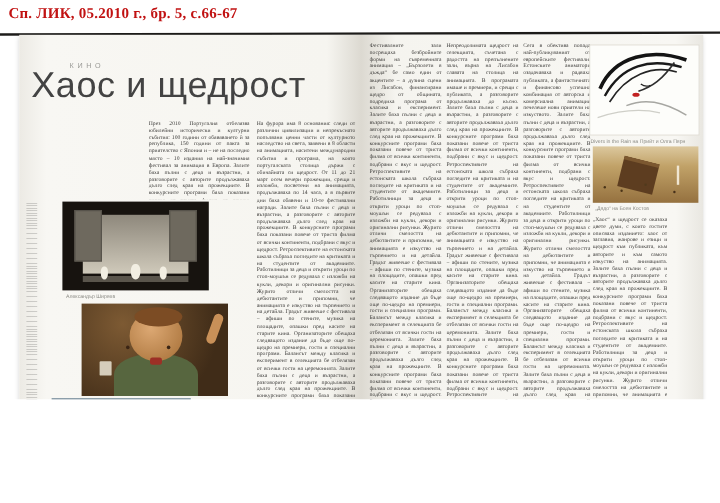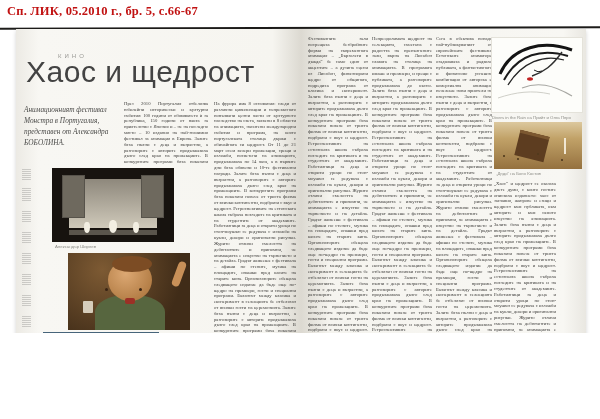--- a/index.html
+++ b/index.html
@@ -82,21 +82,20 @@
 
 <div class="canvas">
   <div class="src-label">Сп. ЛИК, 05.2010 г., бр. 5, с.66-67</div>
   <div class="topline"></div>
 
   <div class="spread">
 
     <div class="noise"></div>
     <div class="kicker">КИНО</div>
     <h1 class="title">Хаос и щедрост</h1>
-    <div class="intro">Анимационният фестивал Монстра в Португалия, представен от Александра БОБОЛИНА.</div>
     <div class="col colL2">През 2010 Португалия отбелязва юбилейни исторически и културни събития: 100 години от обявяването ѝ за република, 150 години от пакта за приятелство с Япония и – не на последно място – 10 издания на най-значимия фестивал за анимация в Европа. Залите бяха пълни с деца и възрастни, а разговорите с авторите продължаваха дълго след края на прожекциите. В конкурсните програми бяха показани повече от триста филма от всички континенти, подбрани с вкус и щедрост.</div>
     <div class="col colL3">На фурора има 8 основания: следи от различни цивилизации и непрекъснато попълвани ценни части от културното наследство на света, заявени в 8 области на анимацията, наситени международни събития и програма, на която португалската столица държи с обичайната си щедрост. От 11 до 21 март осем вечери прожекции, срещи и изложби, посветени на анимацията, продължаваха по 14 часа, а в първите дни бяха обявени и 10-те фестивални награди. Залите бяха пълни с деца и възрастни, а разговорите с авторите продължаваха дълго след края на прожекциите. В конкурсните програми бяха показани повече от триста филма от всички континенти, подбрани с вкус и щедрост. Ретроспективите на естонската школа събраха погледите на критиката и на студентите от академиите. Работилници за деца и открити уроци по стоп-моушън се редуваха с изложби на кукли, декори и оригинални рисунки. Журито отличи смелостта на дебютантите и припомни, че анимацията е изкуство на търпението и на детайла. Градът живееше с фестивала – афиши по стените, музика на площадите, опашки пред касите на старите кина. Организаторите обещаха следващото издание да бъде още по-щедро на премиери, гости и специални програми. Балансът между класика и експеримент в селекцията бе отбелязан от всички гости на церемонията. Залите бяха пълни с деца и възрастни, а разговорите с авторите продължаваха дълго след края на прожекциите. В конкурсните програми бяха показани повече от триста филма от всички континенти, подбрани с вкус и щедрост. Ретроспективите на естонската школа събраха погледите на критиката и на студентите от академиите. Работилници за деца и открити уроци по стоп-моушън се редуваха с изложби на кукли, декори и оригинални рисунки. Журито отличи смелостта на дебютантите и припомни, че анимацията е изкуство на търпението и на детайла.</div>
 
     <div class="photo photo1">
       <div class="stage"></div>
       <div class="door doorL"></div>
       <div class="door doorR"></div>
       <div class="stagefloor"></div>
       <div class="fig figA"></div>
       <div class="fig figB"></div>

